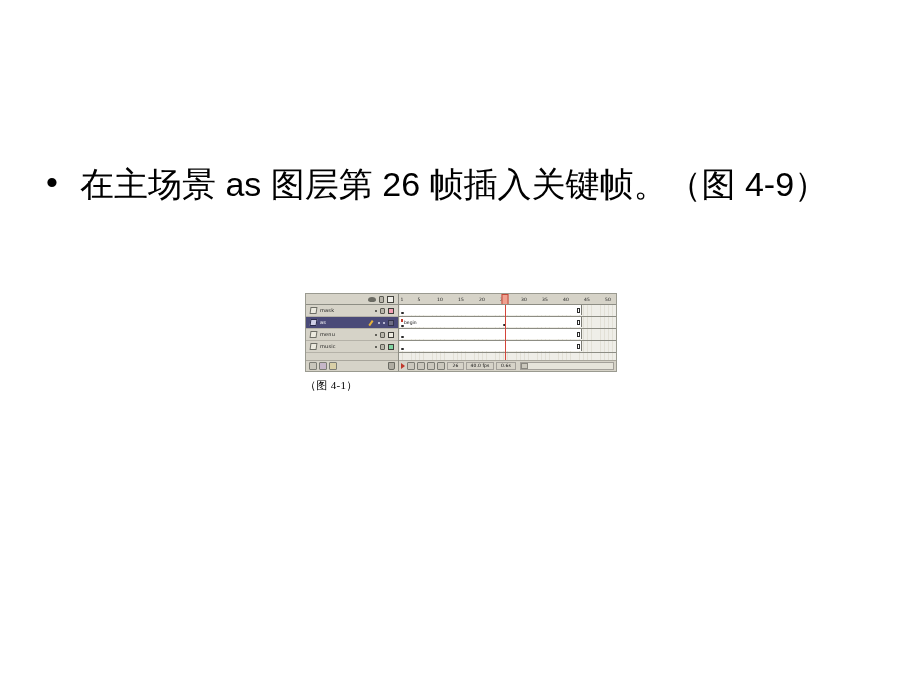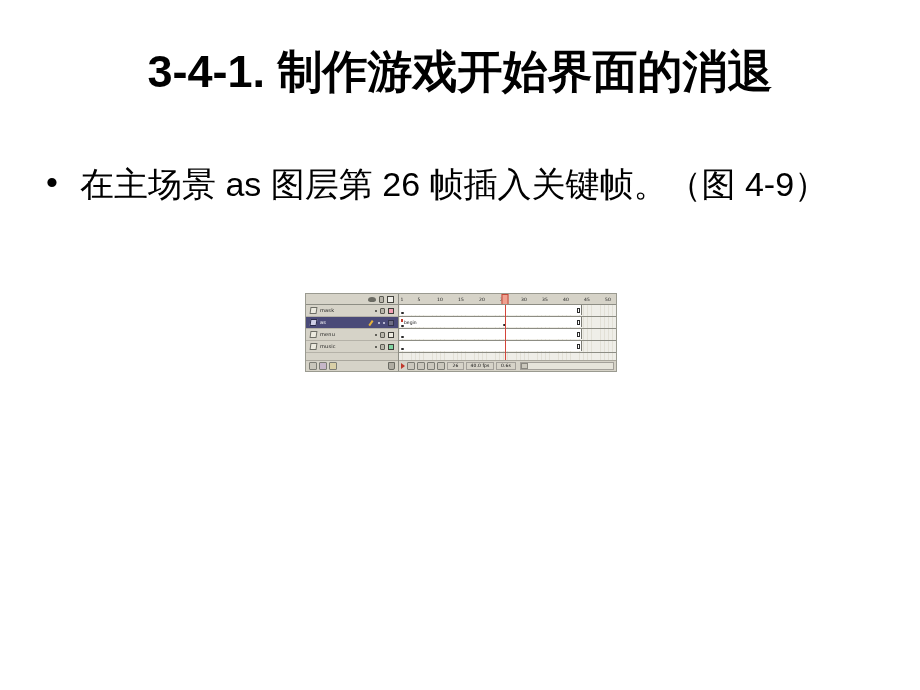--- a/index.html
+++ b/index.html
@@ -402,21 +402,20 @@
     font-family: "Liberation Serif", "DejaVu Serif", serif;
     letter-spacing: 0.3px;
     white-space: nowrap;
   }
 </style>
 </head>
 <body>
 
 <div class="slide">
 
-  <div class="slide-title">3-4-1. 制作游戏开始界面的消退</div>
 
   <div class="bullet-block">
     <div class="bullet-row">
       <span class="bullet-dot">•</span>
       <span class="bullet-text">在主场景 as 图层第 26 帧插入关键帧。（图 4-9）</span>
     </div>
   </div>
 
   <div class="figure">
 
@@ -539,15 +538,16 @@
             <span class="sb-field" style="min-width:28px">40.0 fps</span>
             <span class="sb-field" style="min-width:20px">0.6s</span>
             <span class="sb-scroll">
               <span class="sb-scroll-btn"></span>
             </span>
           </div>
         </div>
       </div>
     </div>
 
+    <div class="figure-caption">（图 4-1）</div>
   </div>
 
 </div>
 
 </body></html>

